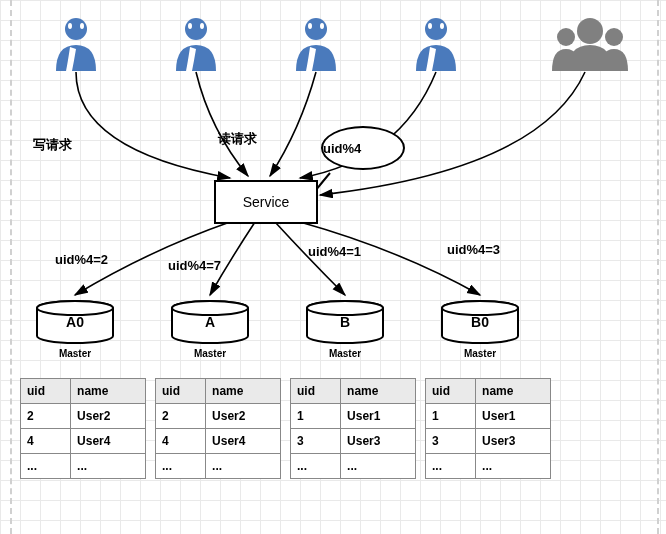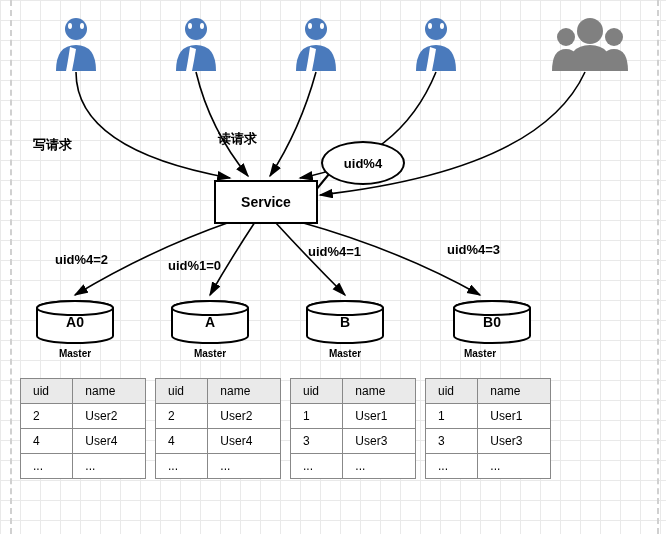--- a/index.html
+++ b/index.html
@@ -14,38 +14,38 @@
   position:relative;
   overflow:hidden;
 }
 .dash-sep{position:absolute;top:0;height:534px;border-left:2px dashed #d0d0d0;}
 svg.arrows{position:absolute;top:0;left:0;width:666px;height:534px;pointer-events:none;}
 .user-icon{position:absolute;width:56px;height:56px;}
 .group-icon{position:absolute;width:100px;height:56px;}
 .lbl{position:absolute;font-size:13px;font-weight:bold;color:#000;}
 .service-box{
   position:absolute;left:214px;top:180px;width:100px;height:40px;
-  background:#fff;border:2px solid #000;font-weight:bold;
+  background:#fff;border:2px solid #000;font-weight:normal;
   display:flex;align-items:center;justify-content:center;font-size:14px;
 }
 .speech{
-  position:absolute;left:321px;top:141px;width:80px;height:40px;
+  position:absolute;left:321px;top:126px;width:80px;height:40px;
   border:2px solid #000;border-radius:50%;background:#fff;
-  display:flex;align-items:center;justify-content:center;font-weight:bold;font-size:13px;
+  display:flex;align-items:center;font-weight:bold;font-size:13px;
 }
 .db{position:absolute;width:80px;height:36px;}
 .db-shape{width:80px;height:44px;}
 .db-label{position:absolute;width:80px;text-align:center;font-weight:bold;font-size:14px;top:14px;}
 .master-lbl{position:absolute;width:80px;text-align:center;font-weight:bold;font-size:10px;}
 table.dt{
   position:absolute;border-collapse:collapse;font-size:12px;background:#fff;
   width:126px;
 }
 table.dt th,table.dt td{
-  border:1px solid #888;padding:5px 12px;text-align:left;font-weight:normal;
+  border:1px solid #888;padding:5px 6px;text-align:left;font-weight:bold;
 }
 table.dt th{background:#eaeaea;}
 </style>
 </head>
 <body>
 
 <div class="dash-sep" style="left:10px"></div>
 <div class="dash-sep" style="left:657px"></div>
 
 <svg class="user-icon" style="left:48px;top:15px" viewBox="0 0 56 56">
@@ -110,21 +110,21 @@
 <span class="lbl" style="left:218px;top:130px">读请求</span>
 
 <div class="service-box">
     <span>Service</span>
   </div>
 <div class="speech">
     <span>uid%4</span>
   </div>
 
 <span class="lbl" style="left:55px;top:252px">uid%4=2</span>
-<span class="lbl" style="left:168px;top:258px">uid%1=0</span>
+<span class="lbl" style="left:168px;top:258px">uid%4=7</span>
 <span class="lbl" style="left:308px;top:244px">uid%4=1</span>
 <span class="lbl" style="left:447px;top:242px">uid%4=3</span>
 
 <div class="db" style="left:35px;top:300px">
   <svg class="db-shape" viewBox="0 0 80 44">
       <ellipse cx="40" cy="8" rx="38" ry="7" fill="#fff" stroke="#000" stroke-width="2"></ellipse>
       <path d="M2 8 L2 36 A38 7 0 0 0 78 36 L78 8" fill="#fff" stroke="#000" stroke-width="2"></path>
       <ellipse cx="40" cy="8" rx="38" ry="7" fill="#fff" stroke="#000" stroke-width="2"></ellipse>
     </svg>
   <div class="db-label">A0</div>
@@ -138,21 +138,21 @@
   <div class="db-label">A</div>
 </div>
 <div class="db" style="left:305px;top:300px">
   <svg class="db-shape" viewBox="0 0 80 44">
       <ellipse cx="40" cy="8" rx="38" ry="7" fill="#fff" stroke="#000" stroke-width="2"></ellipse>
       <path d="M2 8 L2 36 A38 7 0 0 0 78 36 L78 8" fill="#fff" stroke="#000" stroke-width="2"></path>
       <ellipse cx="40" cy="8" rx="38" ry="7" fill="#fff" stroke="#000" stroke-width="2"></ellipse>
     </svg>
   <div class="db-label">B</div>
 </div>
-<div class="db" style="left:452px;top:300px">
+<div class="db" style="left:440px;top:300px">
   <svg class="db-shape" viewBox="0 0 80 44">
       <ellipse cx="40" cy="8" rx="38" ry="7" fill="#fff" stroke="#000" stroke-width="2"></ellipse>
       <path d="M2 8 L2 36 A38 7 0 0 0 78 36 L78 8" fill="#fff" stroke="#000" stroke-width="2"></path>
       <ellipse cx="40" cy="8" rx="38" ry="7" fill="#fff" stroke="#000" stroke-width="2"></ellipse>
     </svg>
   <div class="db-label">B0</div>
 </div>
 
 <span class="master-lbl" style="left:35px;top:348px">Master</span>
 <span class="master-lbl" style="left:170px;top:348px">Master</span>

